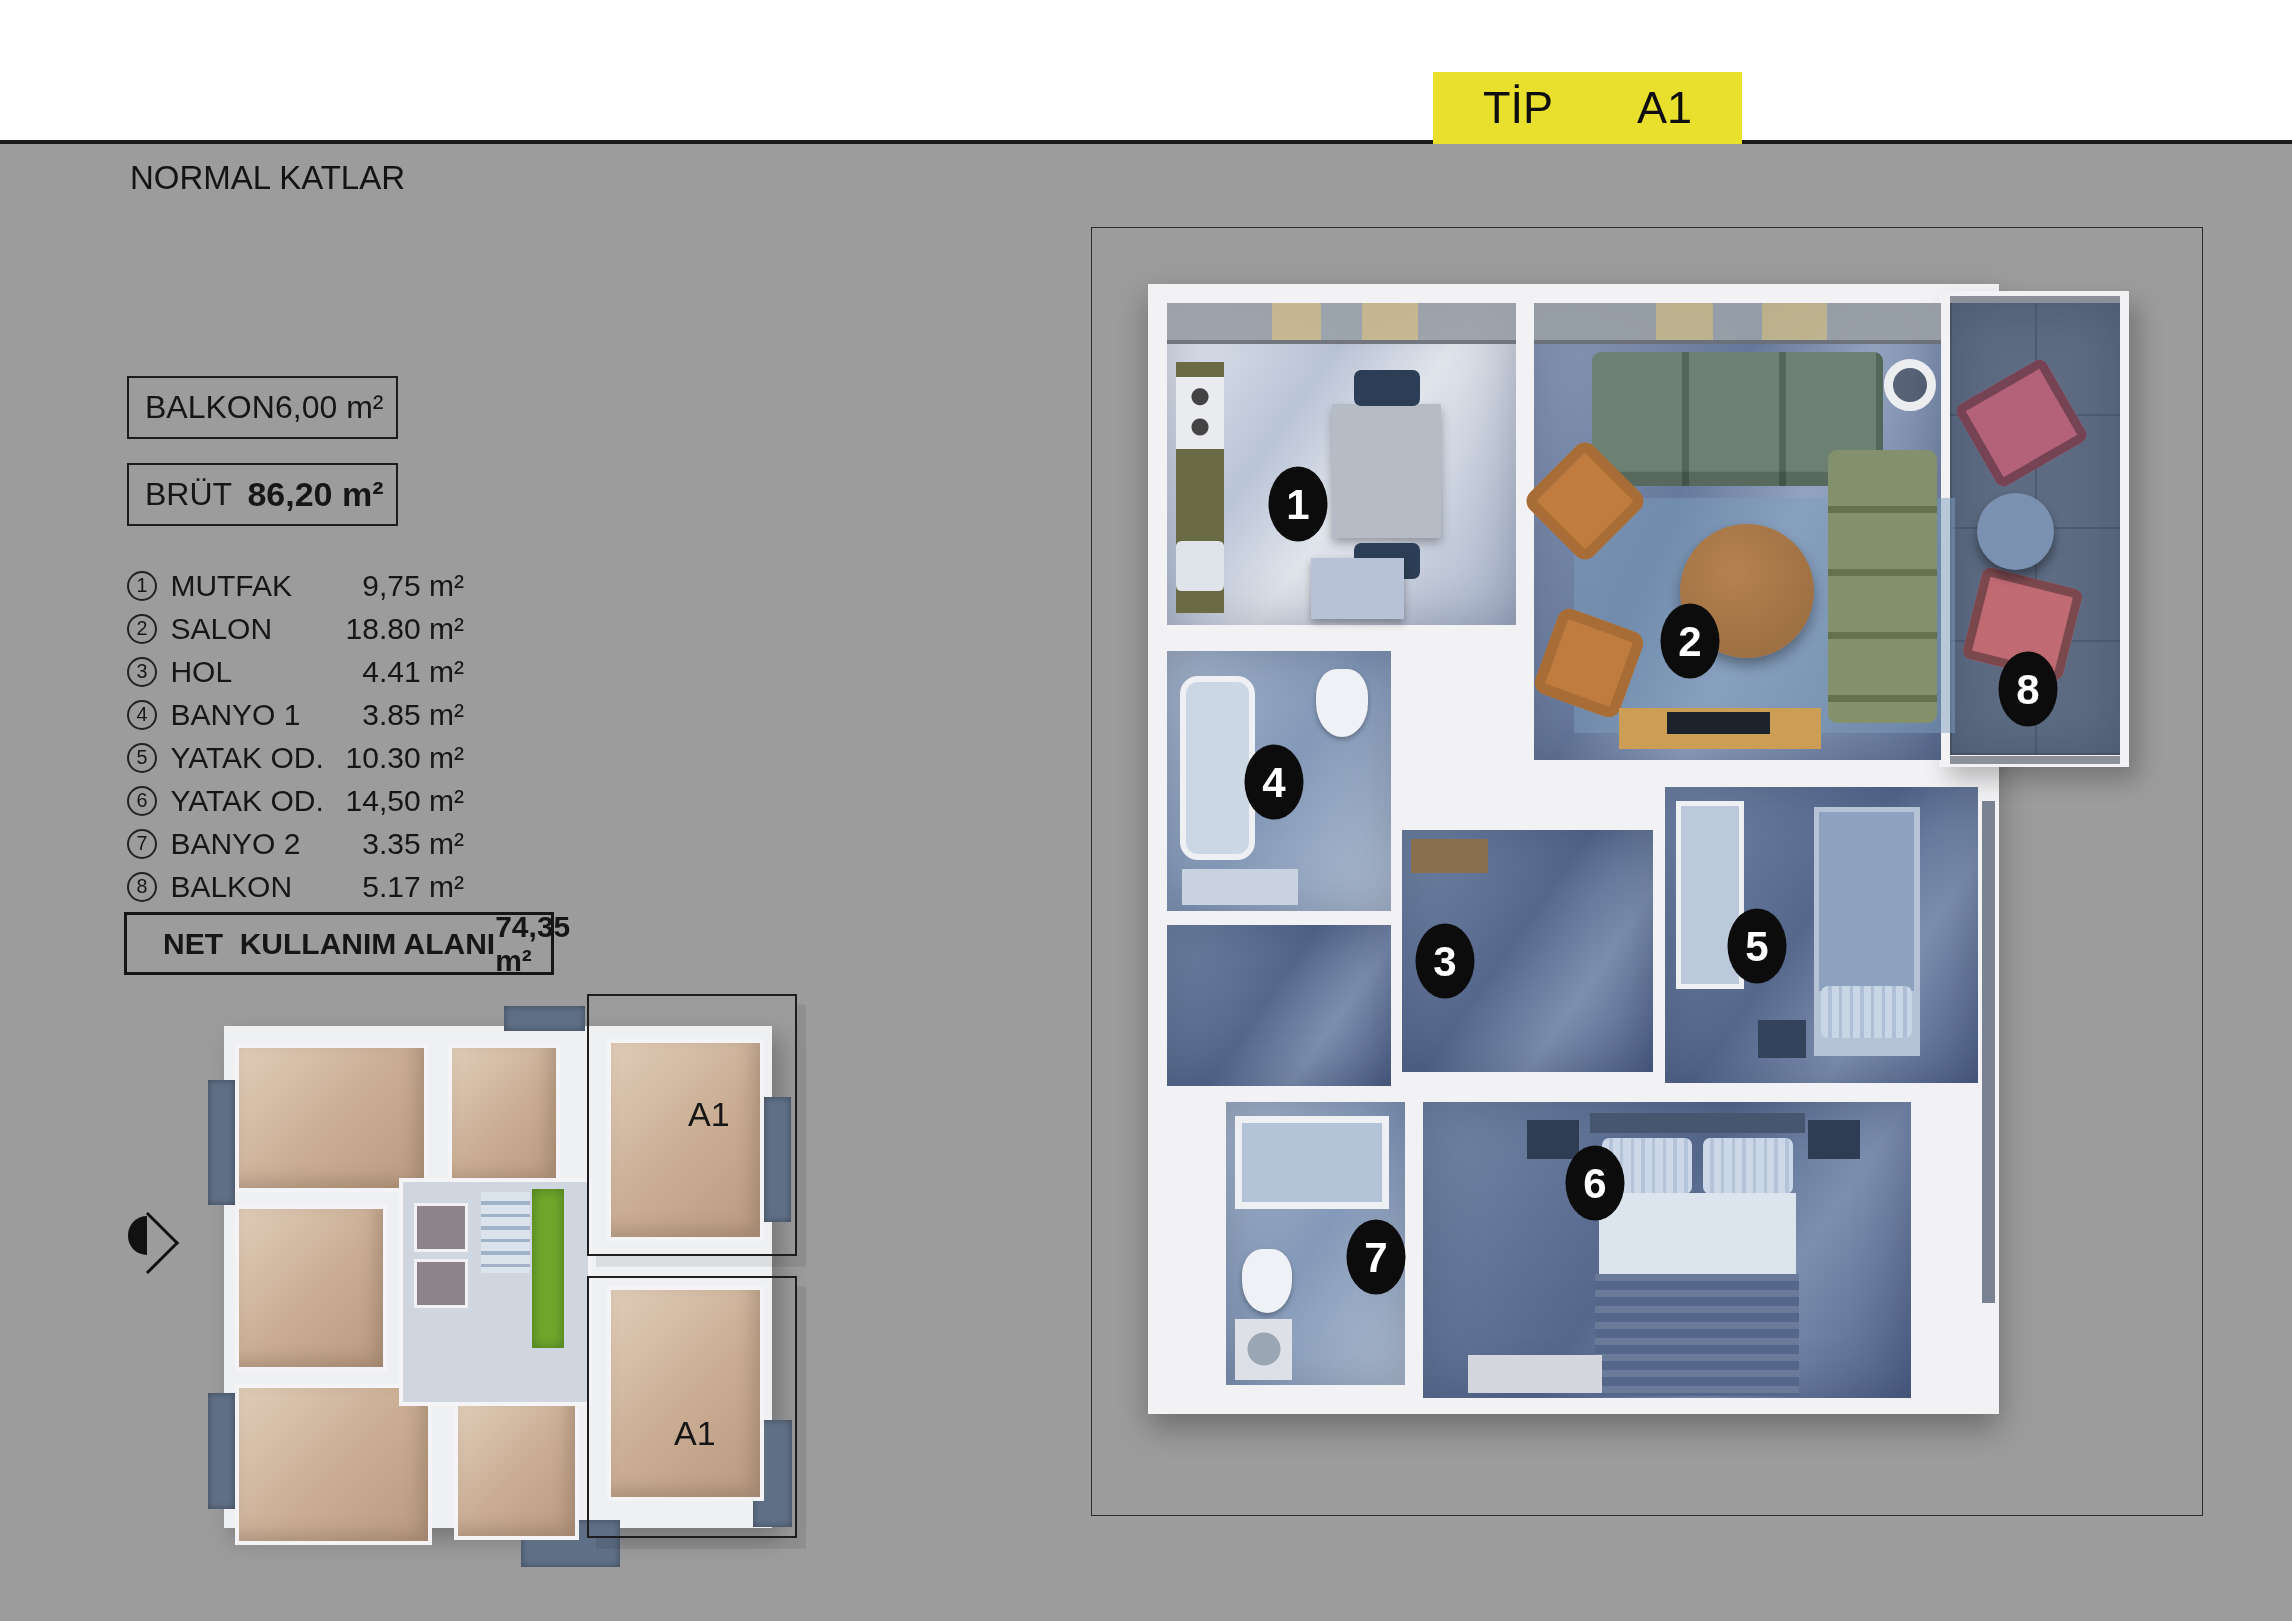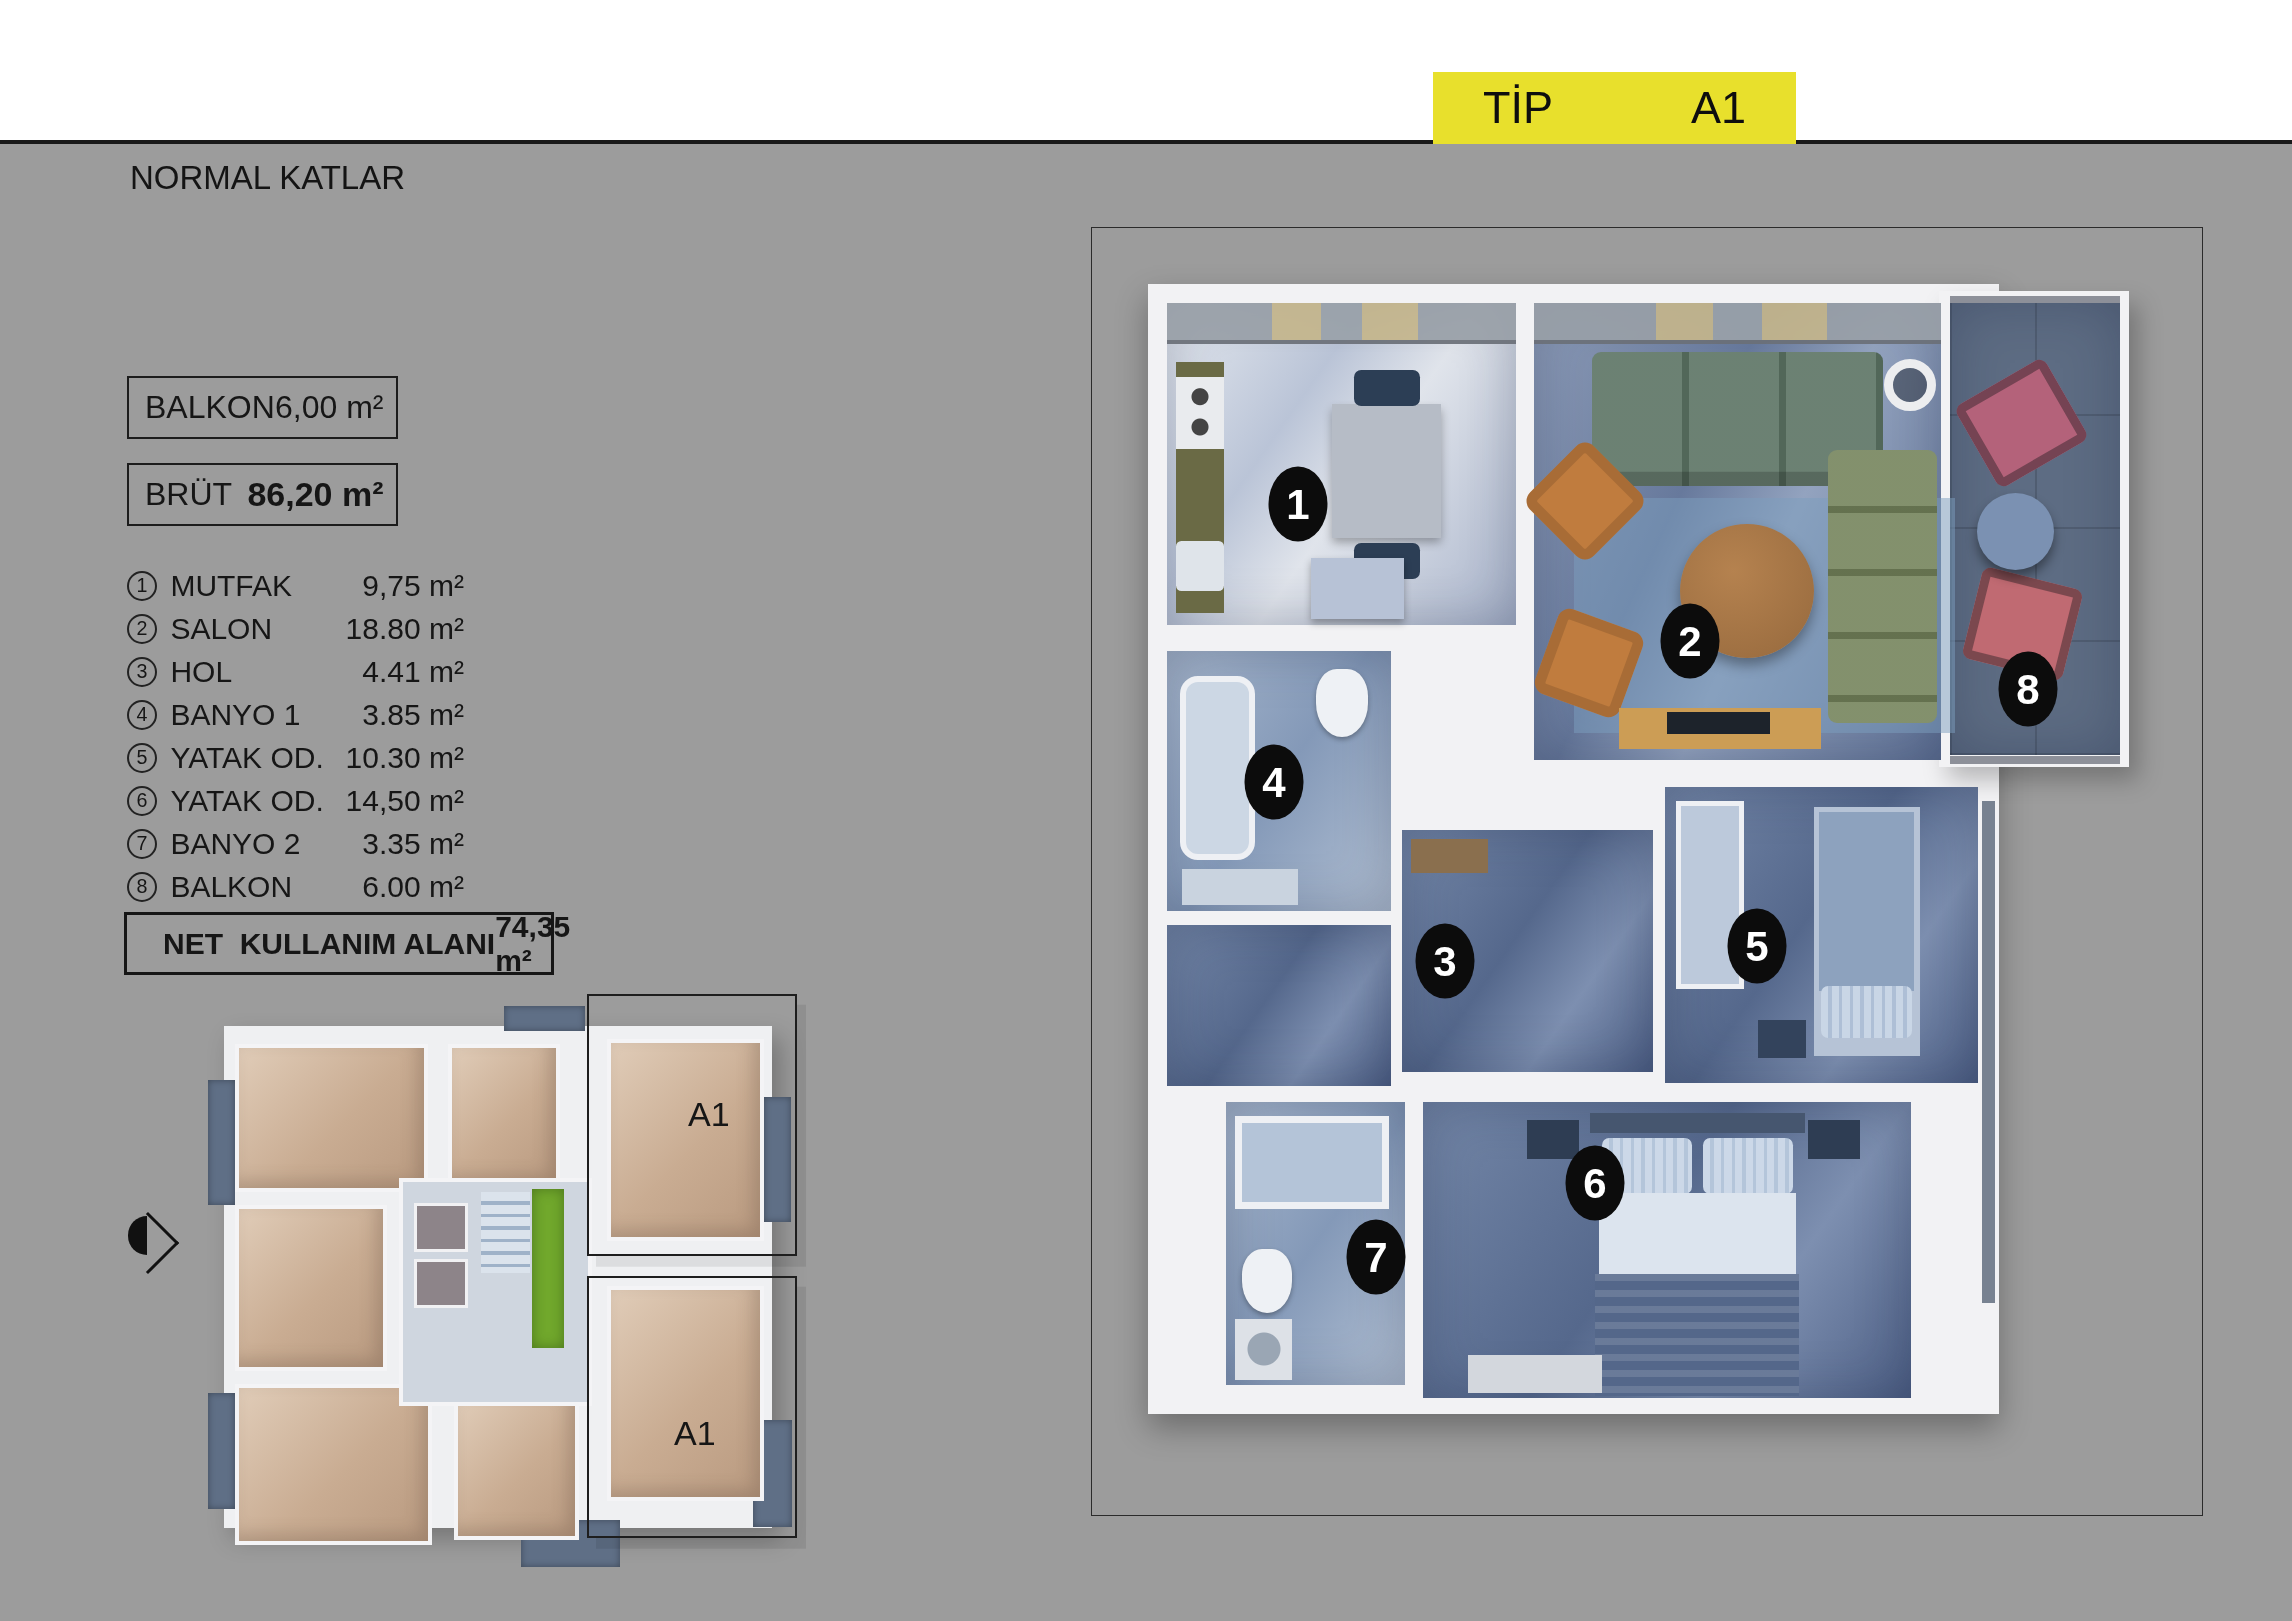--- a/index.html
+++ b/index.html
@@ -4,21 +4,21 @@
 <style>
   html,body{margin:0;padding:0;background:#9c9c9c;}
   #canvas{position:relative;width:2293px;height:1621px;background:#9c9c9c;overflow:hidden;
           font-family:"Liberation Sans",sans-serif;color:#161616;}
 
   
   .header-band{position:absolute;left:0;top:0;width:2293px;height:140px;background:#ffffff;
                border-bottom:4.5px solid #1a1a1a;z-index:1;}
   .block-title{position:absolute;left:130px;top:73px;font-size:47px;letter-spacing:0.9px;color:#111;}
   .subtitle{position:absolute;left:130px;top:159px;font-size:33px;color:#141414;z-index:2;}
-  .type-badge{position:absolute;left:1433px;top:72px;width:363px;height:72px;background:#e8e02c;
+  .type-badge{position:absolute;left:1433px;top:72px;width:309px;height:72px;background:#e8e02c;
               display:flex;align-items:center;justify-content:space-between;padding:0 50px;
               box-sizing:border-box;font-size:45px;color:#0e0e0e;z-index:3;}
 
   
   .box{position:absolute;left:127px;width:271px;height:64px;border:2.7px solid #1c1c1c;
        display:flex;align-items:center;justify-content:space-between;box-sizing:border-box;
        padding:0 12.5px 0 16px;font-size:32px;}
   .box.b1{top:289px;}
   .box.b2{top:376px;height:63px;}
   .box.b3{top:463px;height:63px;}
@@ -139,21 +139,21 @@
       <span class="rarea">14,50 m²</span>
     </div>
     <div class="room-row">
       <span class="num-circle">7</span>
       <span class="rname">BANYO 2</span>
       <span class="rarea">3.35 m²</span>
     </div>
     <div class="room-row">
       <span class="num-circle">8</span>
       <span class="rname">BALKON</span>
-      <span class="rarea">6.00 m²</span>
+      <span class="rarea">5.17 m²</span>
     </div>
   </div>
 
   <div class="net-box">
     <span class="nlabel">NET  KULLANIM ALANI</span>
     <span>74,35 m²</span>
   </div>
 
   <div class="key-plan">
     <div class="kp-base"></div>

